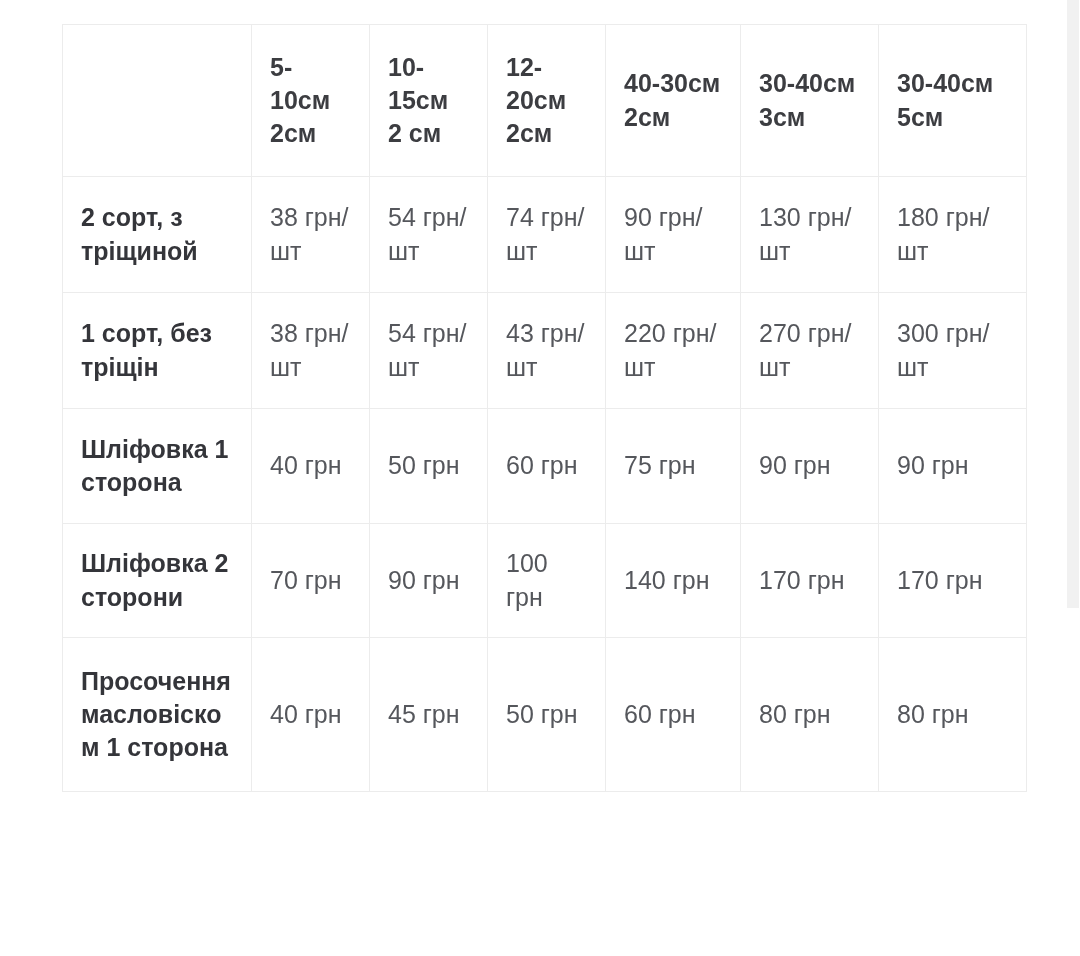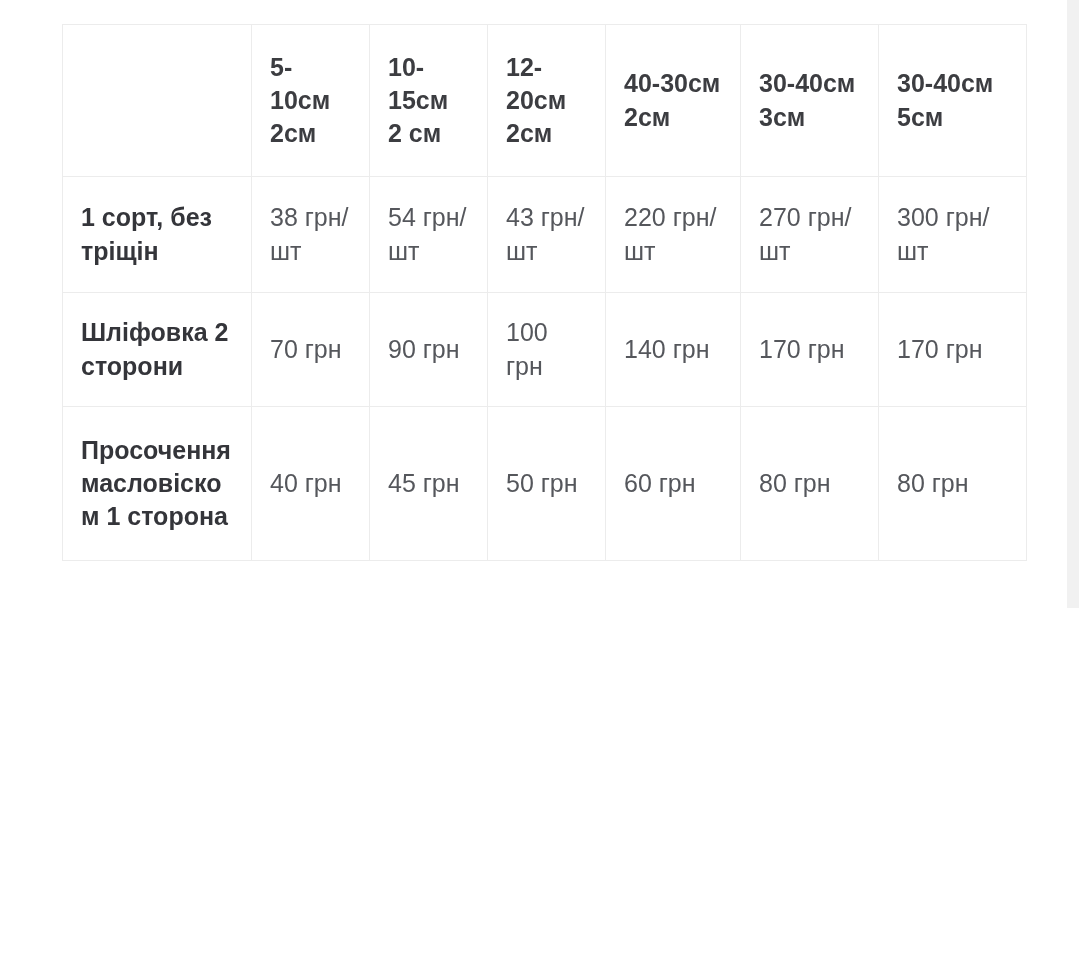--- a/index.html
+++ b/index.html
@@ -160,31 +160,49 @@
           <td>10-15см 2 см</td>
           <td>12-20см 2см</td>
           <td>40-30см 2см</td>
           <td>30-40см 3см</td>
           <td>30-40см 5см</td>
         </tr>
       </thead>
 
       <tbody>
 
+        <tr class="r0">
+          <td class="row-label">2 сорт, з тріщиной</td>
+          <td class="value-cell">38 грн/шт</td>
+          <td class="value-cell">54 грн/шт</td>
+          <td class="value-cell">74 грн/шт</td>
+          <td class="value-cell">90  грн/шт</td>
+          <td class="value-cell">130  грн/шт</td>
+          <td class="value-cell">180 грн/шт</td>
+        </tr>
 
         <tr class="r1">
           <td class="row-label">1 сорт, без тріщін</td>
           <td class="value-cell">38 грн/шт</td>
           <td class="value-cell">54 грн/шт</td>
           <td class="value-cell">43 грн/шт</td>
           <td class="value-cell">220 грн/шт</td>
           <td class="value-cell">270 грн/шт</td>
           <td class="value-cell">300 грн/шт</td>
         </tr>
 
+        <tr class="r2">
+          <td class="row-label">Шліфовка 1 сторона</td>
+          <td class="value-cell">40 грн</td>
+          <td class="value-cell">50 грн</td>
+          <td class="value-cell">60 грн</td>
+          <td class="value-cell">75 грн</td>
+          <td class="value-cell">90 грн</td>
+          <td class="value-cell">90 грн</td>
+        </tr>
 
         <tr class="r3">
           <td class="row-label">Шліфовка 2 сторони</td>
           <td class="value-cell">70 грн</td>
           <td class="value-cell">90 грн</td>
           <td class="value-cell">100 грн</td>
           <td class="value-cell">140 грн</td>
           <td class="value-cell">170 грн</td>
           <td class="value-cell">170 грн</td>
         </tr>

